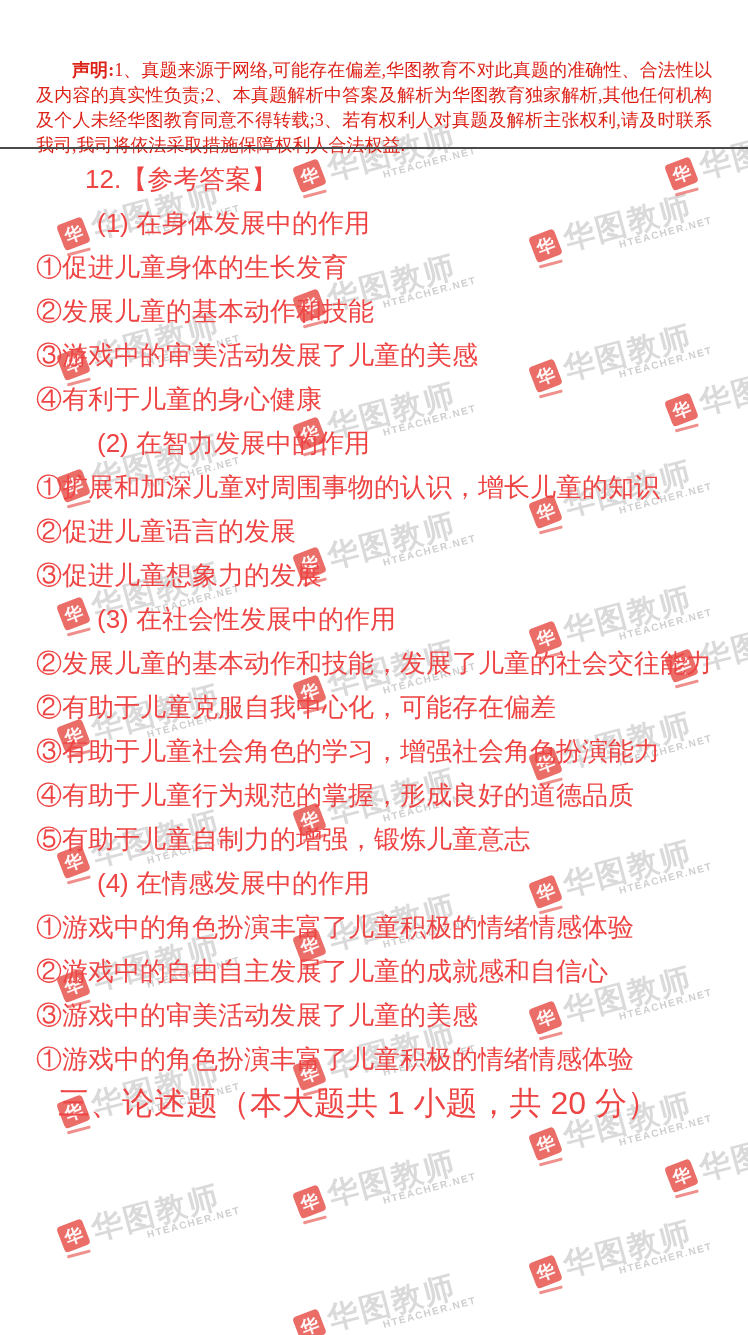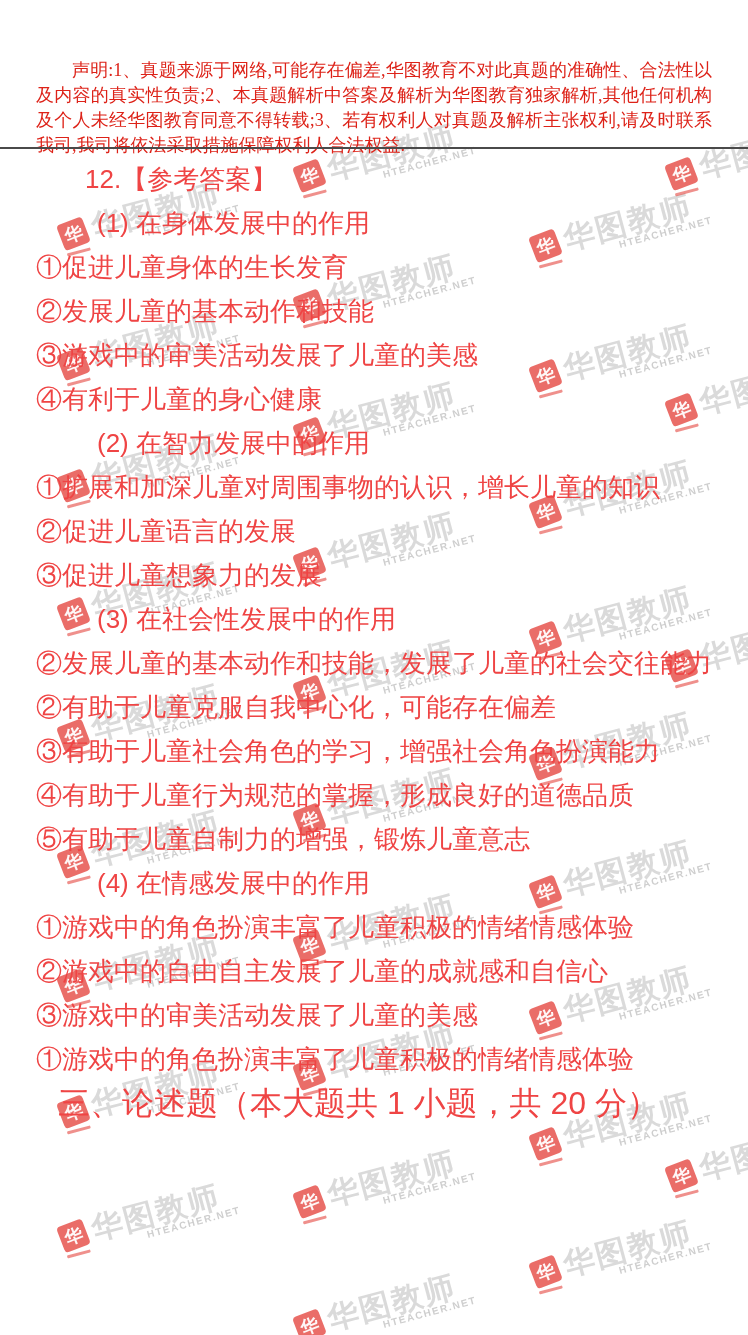--- a/index.html
+++ b/index.html
@@ -29,21 +29,21 @@
     font-size:10px;font-weight:bold;letter-spacing:1.5px;
     color:rgba(158,158,158,0.50);
   }
   
   .disclaimer{
     position:absolute;top:40px;left:36px;width:676px;z-index:2;
     font-family:"Liberation Serif",serif;
     font-size:18px;line-height:25px;text-align:justify;
     text-indent:2em;
   }
-  .disclaimer b{font-weight:normal;}
+  .disclaimer b{font-weight:bold;}
   .rule{position:absolute;top:147px;left:0;width:748px;border-top:2px solid #4a4a4a;z-index:2;}
   
   .content{position:absolute;top:149px;left:0;right:36px;z-index:2;padding-top:8px;}
   .line{line-height:44px;font-size:26px;font-weight:500;color:#ef4444;}
   .line.title{margin-left:85px;}
   .line.section{margin-left:97px;}
   .line.item{margin-left:36px;}
   .line.heading{margin-left:58px;font-weight:normal;font-size:32px;}
 </style>
 </head>

